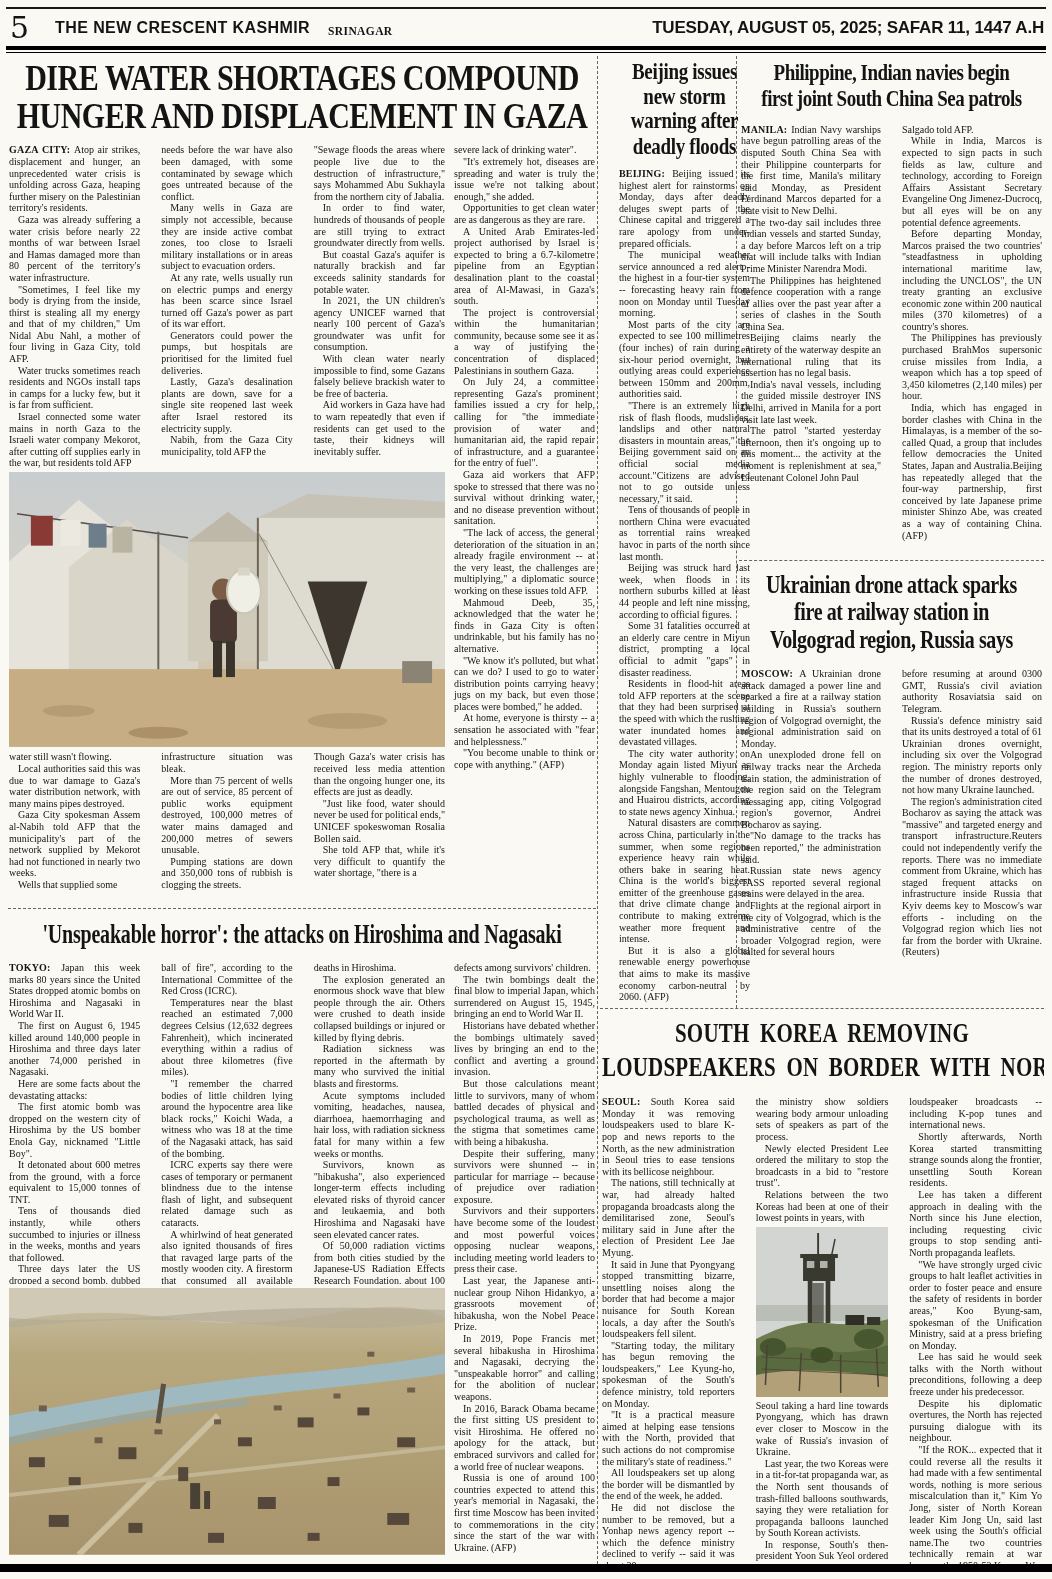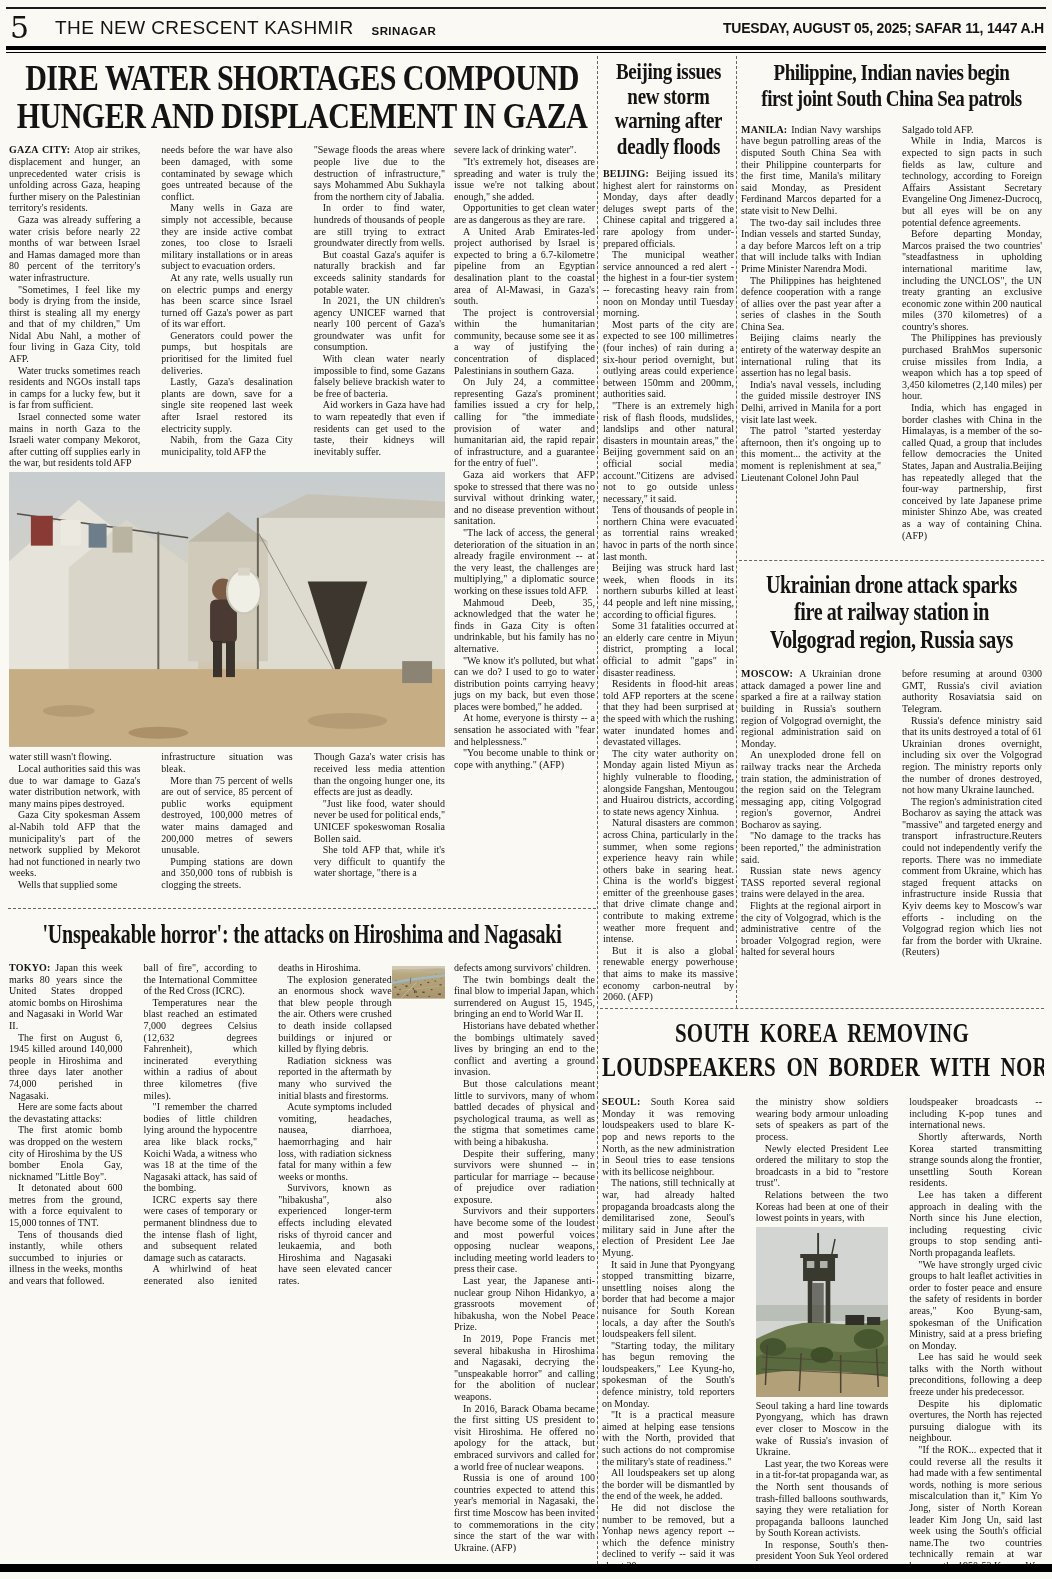--- a/index.html
+++ b/index.html
@@ -3,23 +3,23 @@
 <meta charset="utf-8">
 <style>
   *{box-sizing:border-box;margin:0;padding:0}
   html,body{background:#e9e7e0}
   body{width:1052px;height:1579px;position:relative;font-family:"Liberation Serif",serif;color:#141414}
   .page{position:absolute;inset:0;background:#faf9f4;overflow:hidden}
   
   .rule-top{position:absolute;left:6px;right:6px;top:7px;border-top:2px solid #1a1a1a}
   .header{position:absolute;left:6px;right:8px;top:11px;height:34px;display:flex;align-items:center}
   .pagenum{font-family:"DejaVu Serif",serif;font-size:30px;line-height:1;margin:0 26px 0 4px;font-weight:normal}
-  .masthead{font-family:"Liberation Sans",sans-serif;font-weight:normal;font-size:19px;letter-spacing:.4px;white-space:nowrap}
-  .city{font-family:Liberation Sans, sans-serif;font-weight:bold;font-size:11.5px;margin-left:18px;margin-top:5px;letter-spacing:.4px}
-  .hdate{margin-left:auto;font-family:"Liberation Sans",sans-serif;font-weight:bold;font-size:14px;letter-spacing:-.2px;white-space:nowrap}
+  .masthead{font-family:"Liberation Sans",sans-serif;font-weight:bold;font-size:16px;letter-spacing:.4px;white-space:nowrap}
+  .city{font-family:Liberation Serif, serif;font-weight:bold;font-size:11.5px;margin-left:18px;margin-top:5px;letter-spacing:.4px}
+  .hdate{margin-left:auto;font-family:"Liberation Sans",sans-serif;font-weight:bold;font-size:17px;letter-spacing:-.2px;white-space:nowrap}
   .rule-thick{position:absolute;left:6px;right:6px;top:46px;border-top:4px solid #000}
   .rule-thin2{position:absolute;left:6px;right:6px;top:52px;border-top:1px solid #000}
   
   .section{position:absolute;overflow:hidden}
   .headline{font-weight:bold;text-align:center;letter-spacing:-.5px;transform-origin:50% 0}
   .hl-line{white-space:nowrap}
   .cols{display:flex;gap:21px}
   .col{flex:1 1 0;min-width:0}
   .para{font-size:10px;line-height:1.16;text-align:justify;text-indent:9px;word-spacing:-.2px}
   .para:first-child{text-indent:0}
@@ -30,33 +30,33 @@
   
   #sec-gaza{left:8px;top:56px;width:588px;height:852px}
   #sec-gaza .headline{font-size:30px;line-height:1.04;transform:scaleY(1.22);margin:2px 0 24px}
   .gaza-body{display:flex;gap:9px;padding:0 1px}
   .gaza-left{width:438px;display:flex;flex-direction:column}
   .gaza-left .cols.toprow{height:327px;overflow:hidden}
   .gaza-left .photo-wrap{height:276px;margin:1px 0 3px}
   .gaza-left .cols.botrow{flex:1;overflow:hidden}
   .colnarrow{width:141px;flex:0 0 141px}
   
-  #sec-beijing{left:602px;top:56px;width:133px;height:950px;padding:0 1px}
+  #sec-beijing{left:618px;top:56px;width:133px;height:950px;padding:0 1px}
   #sec-beijing .headline{font-size:19px;line-height:1.08;transform:scaleY(1.2);margin:4px 0 26px;letter-spacing:-.3px}
   
   #sec-phil{left:739px;top:56px;width:305px;height:504px;padding:0 2px}
   #sec-phil .headline{font-size:19px;line-height:1.1;transform:scaleY(1.25);margin:4px 0 22px}
   
   #sec-ukr{left:739px;top:560px;width:305px;height:446px;padding:6px 2px 0}
   #sec-ukr .headline{font-size:20px;line-height:1.12;transform:scaleY(1.22);margin:4px 0 30px;letter-spacing:-.4px}
   
   #sec-hiro{left:8px;top:908px;width:588px;height:658px;padding-top:7px}
   #sec-hiro .headline{font-size:20px;line-height:1.1;transform:scaleY(1.38);margin:2px 0 22px;letter-spacing:-.2px}
   .hiro-body{display:flex;gap:9px;padding:0 1px}
-  .hiro-left{width:438px;display:flex;flex-direction:row}
+  .hiro-left{width:438px;display:flex;flex-direction:column}
   .hiro-left .cols{height:322px;overflow:hidden}
   .hiro-left .photo-wrap{height:268px;margin-top:4px}
   
   #sec-korea{left:600px;top:1008px;width:444px;height:558px;padding:6px 2px 0}
   #sec-korea .headline{font-size:21px;line-height:1.22;transform:scaleY(1.32);margin:2px 0 28px;word-spacing:5px;letter-spacing:.2px}
   .korea-photo{height:170px;margin:3px 0 3px}
   b.dateline{letter-spacing:.2px}
 </style>
 </head>
 <body>

